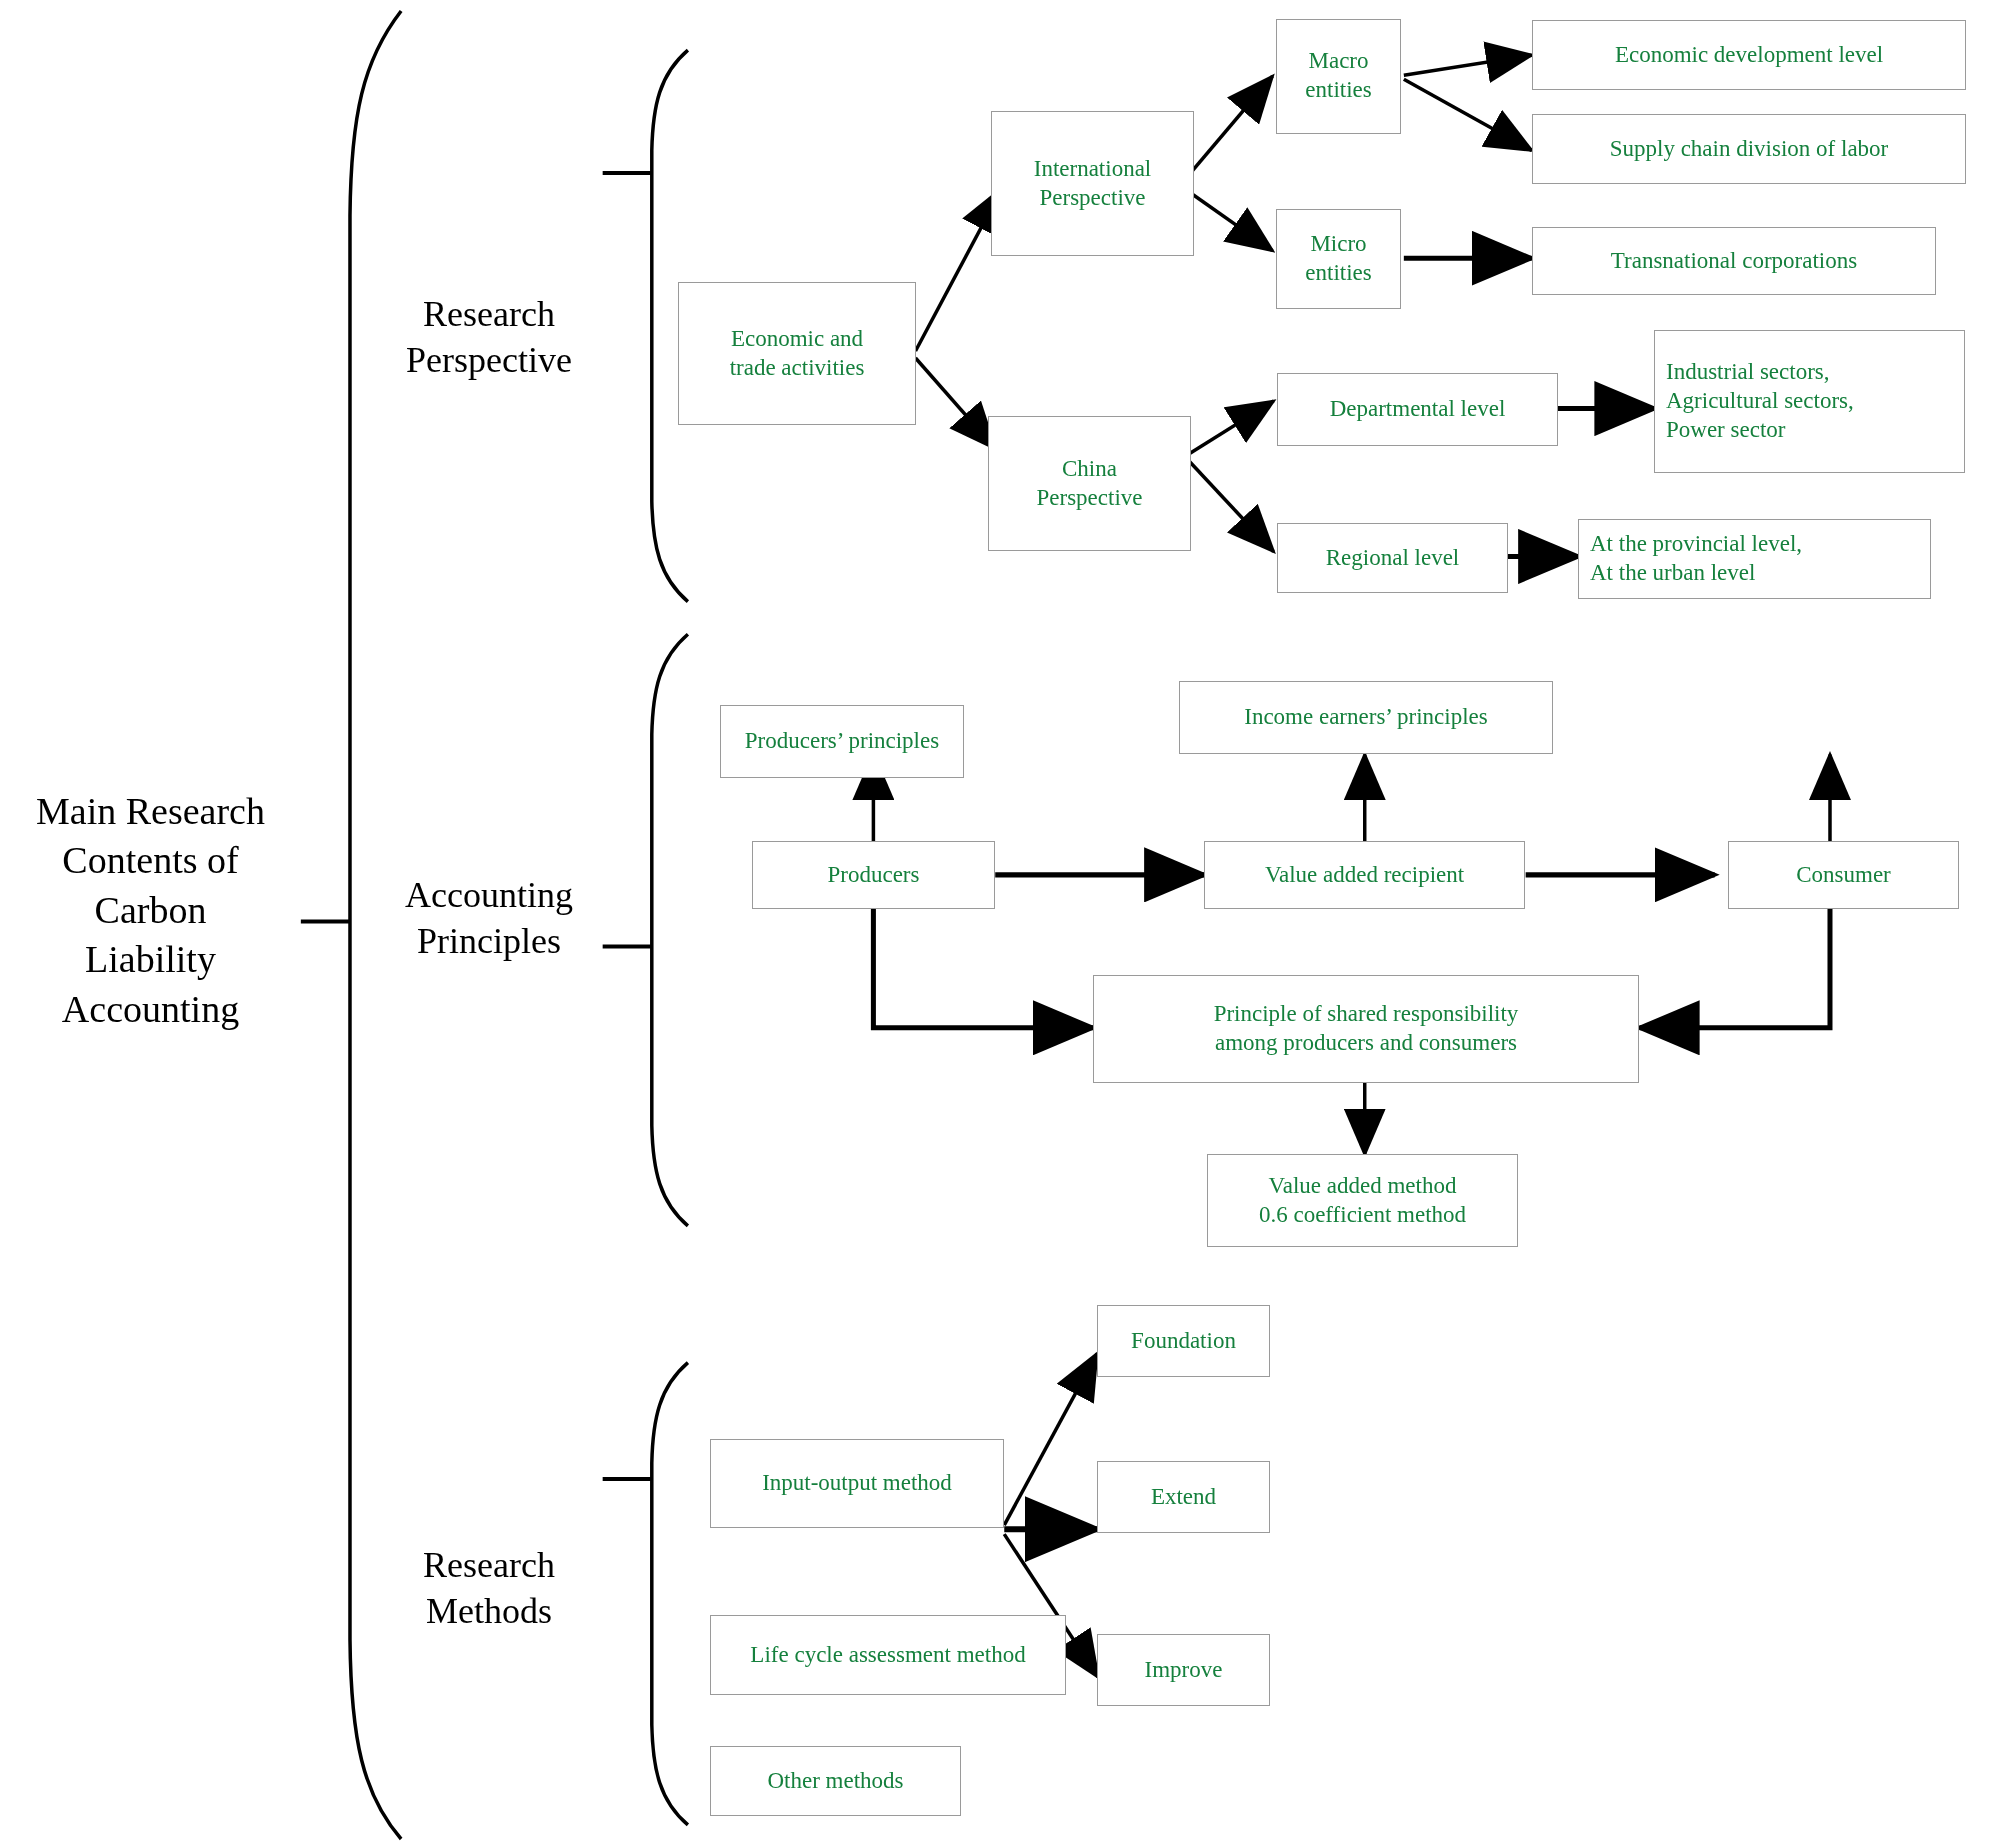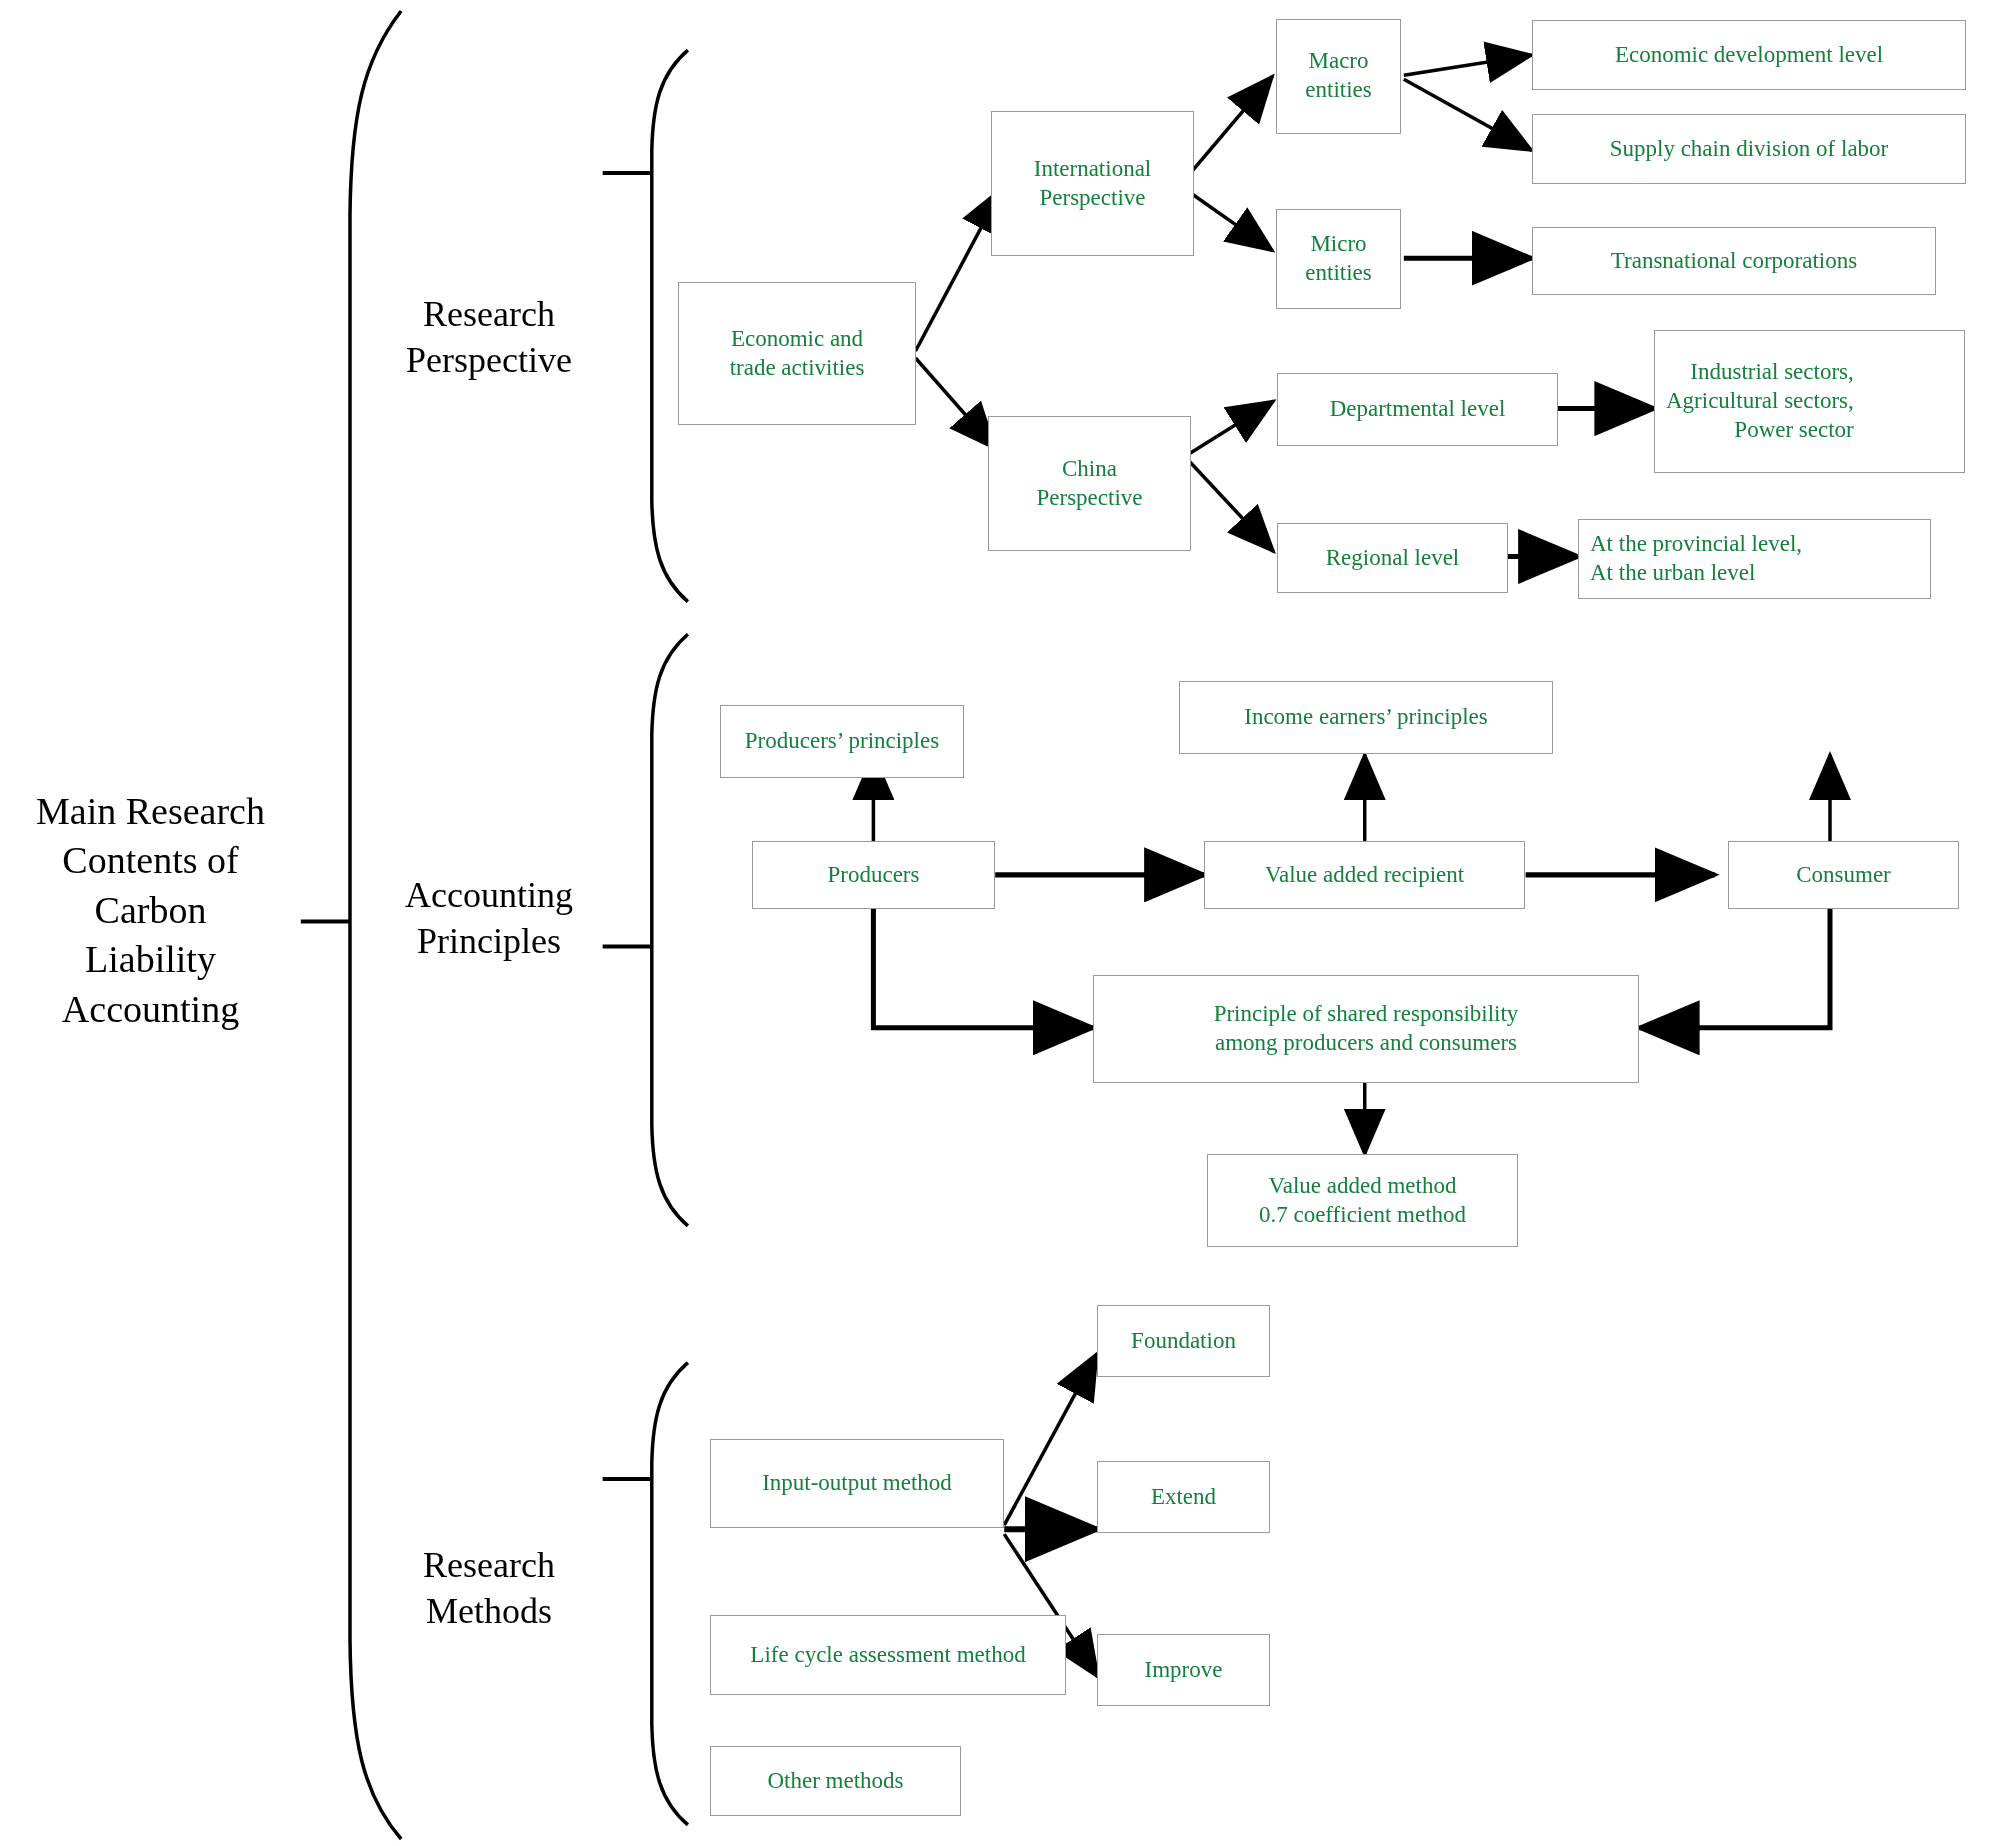--- a/index.html
+++ b/index.html
@@ -166,21 +166,21 @@
   <div class="node" style="left:1532px; top:20px; width:434px; height:70px;">Economic development level</div>
 
   <div class="node" style="left:1532px; top:114px; width:434px; height:70px;">Supply chain division of labor</div>
 
   <div class="node" style="left:1532px; top:227px; width:404px; height:68px;">Transnational corporations</div>
 
   <div class="node" style="left:1277px; top:373px; width:281px; height:73px;">Departmental level</div>
 
   <div class="node" style="left:1277px; top:523px; width:231px; height:70px;">Regional level</div>
 
-  <div class="node" style="left:1654px; top:330px; width:311px; height:143px; justify-content:flex-start; text-align:right; padding-left:11px;">Industrial sectors,
+  <div class="node" style="left:1654px; top:330px; width:311px; height:143px; justify-content:flex-start; text-align:left; padding-left:11px;">Industrial sectors,
 Agricultural sectors,
 Power sector</div>
 
   <div class="node" style="left:1578px; top:519px; width:353px; height:80px; justify-content:flex-start; text-align:left; padding-left:11px;">At the provincial level,
 At the urban level</div>
 
   <div class="node" style="left:720px; top:705px; width:244px; height:73px;">Producers’ principles</div>
 
   <div class="node" style="left:1179px; top:681px; width:374px; height:73px;">Income earners’ principles</div>
 
@@ -188,21 +188,21 @@
   <div class="node" style="left:752px; top:841px; width:243px; height:68px;">Producers</div>
 
   <div class="node" style="left:1204px; top:841px; width:321px; height:68px;">Value added recipient</div>
 
   <div class="node" style="left:1715px; top:841px; width:231px; height:68px;margin-left:13px;">Consumer</div>
 
   <div class="node" style="left:1093px; top:975px; width:546px; height:108px;">Principle of shared responsibility
 among producers and consumers</div>
 
   <div class="node" style="left:1207px; top:1154px; width:311px; height:93px;">Value added method
-0.7 coefficient method</div>
+0.6 coefficient method</div>
 
   <div class="node" style="left:710px; top:1439px; width:294px; height:89px;">Input-output method</div>
 
   <div class="node" style="left:1097px; top:1305px; width:173px; height:72px;">Foundation</div>
 
   <div class="node" style="left:1097px; top:1461px; width:173px; height:72px;">Extend</div>
 
   <div class="node" style="left:1097px; top:1634px; width:173px; height:72px;">Improve</div>
 
   <div class="node" style="left:710px; top:1615px; width:356px; height:80px;">Life cycle assessment method</div>

